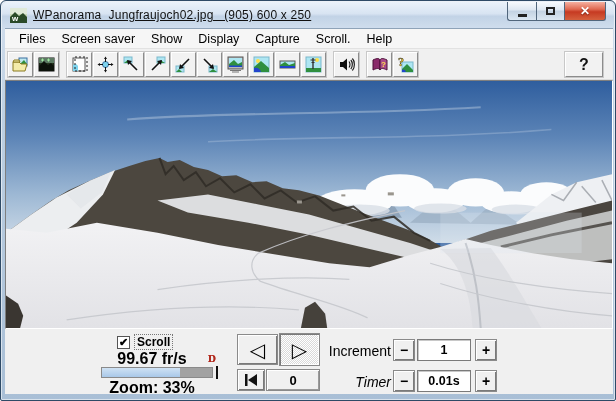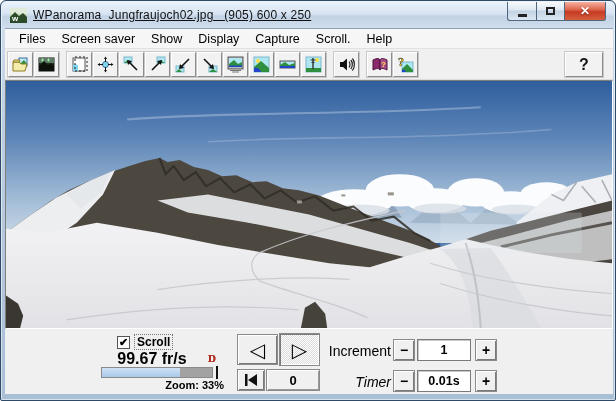--- a/index.html
+++ b/index.html
@@ -69,22 +69,22 @@
 
   .fps{position:absolute;left:84px;top:21px;width:126px;text-align:center;
     font-weight:bold;font-size:16px;}
   .dir-ind{position:absolute;left:203px;top:23px;color:#b22a1e;
     font-family:"Liberation Serif",serif;font-weight:bold;font-size:11px;
     text-shadow:0 0 0 #b22a1e;letter-spacing:-1px;}
   .pbar{position:absolute;left:96px;top:38px;width:112px;height:11px;
     background:#a2a2a2;border:1px solid #8a8a8a;}
   .pfill{height:100%;background:linear-gradient(180deg,#cfe2f4,#a9c8e8);}
   .ptick{position:absolute;left:211px;top:37px;width:2px;height:13px;background:#111;}
-  .zoomtxt{position:absolute;left:93px;top:50px;width:126px;text-align:right;
-    font-weight:bold;font-size:11px;}
+  .zoomtxt{position:absolute;left:84px;top:50px;width:126px;text-align:center;
+    font-weight:bold;font-size:16px;}
 
   .navbtn{position:absolute;background:#f0f0f0;border:1px solid #8a8a8a;
     box-shadow:inset 1px 1px 0 #ffffff,inset -1px -1px 0 #7a7a7a;
     display:flex;align-items:center;justify-content:center;
     font-size:20px;color:#000;line-height:1;padding:0;}
   .navbtn.prev{left:232px;top:5px;width:41px;height:31px;}
   .navbtn.next{left:274px;top:4px;width:41px;height:33px;
     box-shadow:inset 1px 1px 0 #7a7a7a,inset -1px -1px 0 #ffffff;
     background-color:#fff;
     background-image:linear-gradient(45deg,#dadada 25%,transparent 25%,transparent 75%,#dadada 75%),

